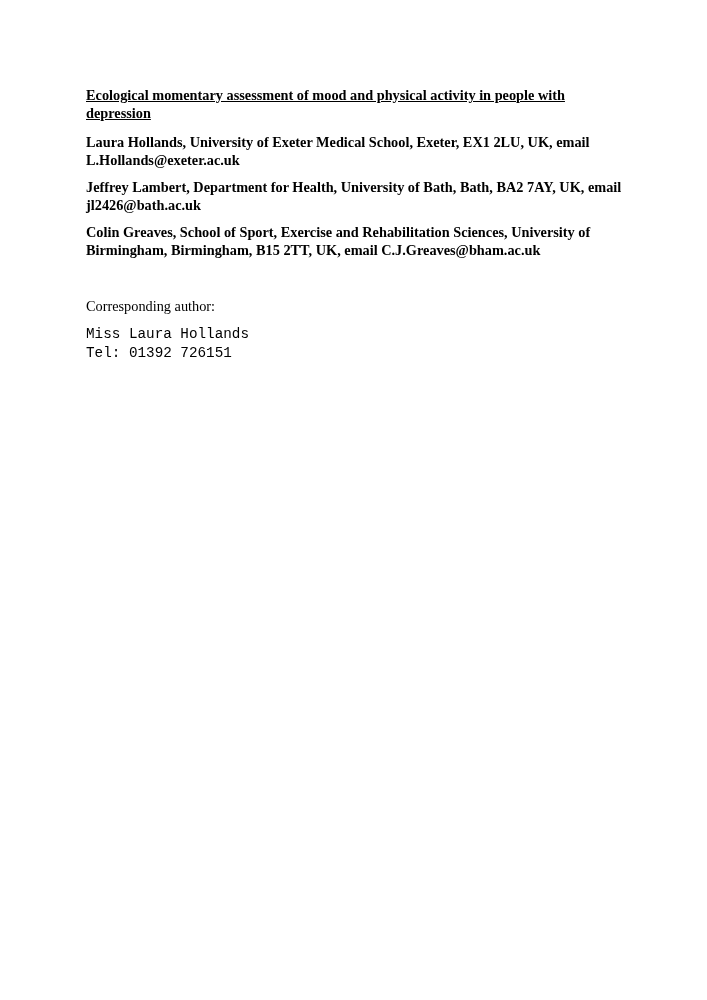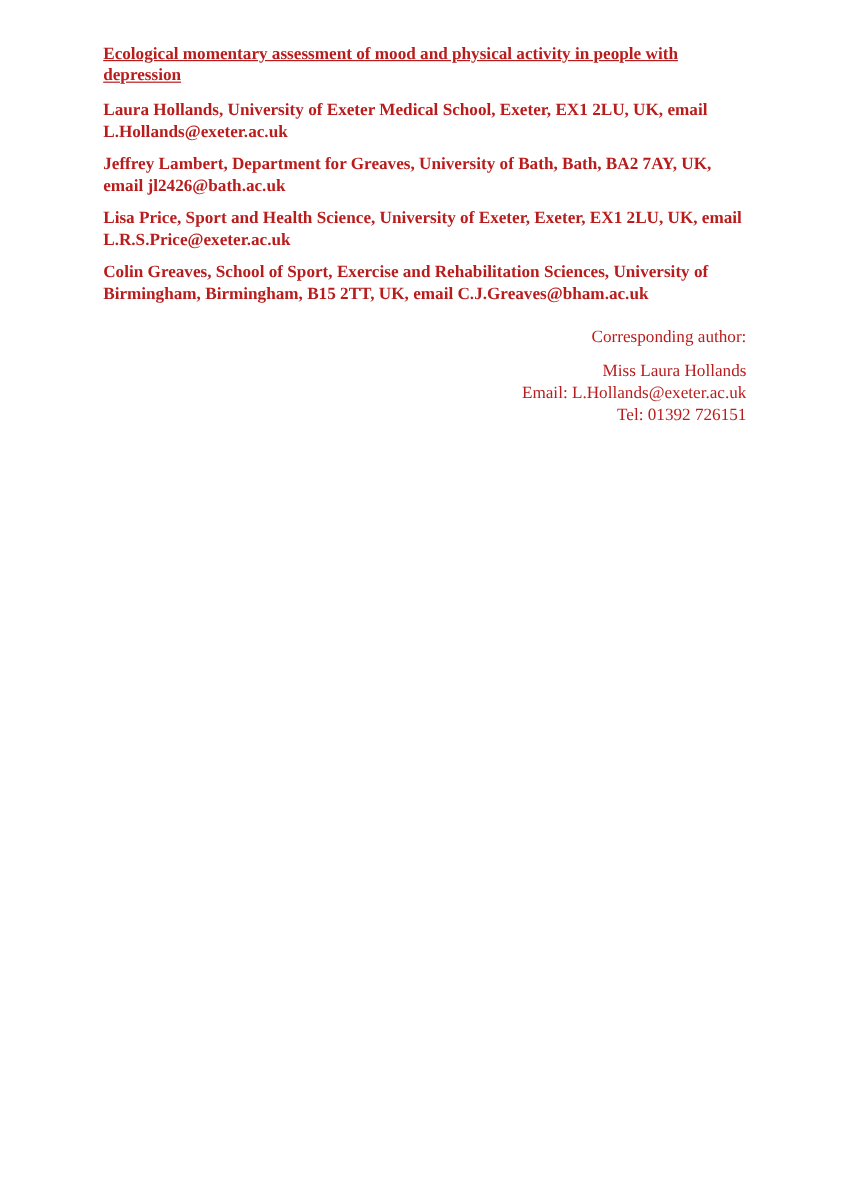--- a/index.html
+++ b/index.html
@@ -7,67 +7,65 @@
     padding: 0;
     background: #ffffff;
   }
   .page {
     position: relative;
     box-sizing: border-box;
     width: 707px;
     height: 1000px;
     margin: 0;
     background: #ffffff;
-    color: #b91c1c;
+    color: #000000;
     font-family: "Liberation Serif", "DejaVu Serif", serif;
     font-size: 14.3px;
     line-height: 18px;
-    padding: 36px 85px 0 86px;
+    padding: 86px 85px 0 86px;
   }
   .paper-title {
     font-size: 14.3px;
     font-weight: bold;
     text-decoration: underline;
     margin: 0 0 11px 0;
     line-height: 18px;
   }
   .author-para {
     margin: 0 0 9px 0;
     font-weight: bold;
   }
   .corresponding-section {
-    margin-top: 18px;
-    text-align: right;
+    margin-top: 38px;
   }
   .corresponding-label {
     margin: 0 0 10px 0;
   }
   .address-block {
     line-height: 18.6px;
+    font-family: Liberation Mono, monospace;
   }
 </style>
 </head>
 <body>
 
 <div class="page">
 
   <h1 class="paper-title">Ecological momentary assessment of mood and physical activity in people with depression</h1>
 
   <p class="author-para">Laura Hollands, University of Exeter Medical School, Exeter, EX1 2LU, UK, email L.Hollands@exeter.ac.uk</p>
 
-  <p class="author-para">Jeffrey Lambert, Department for Greaves, University of Bath, Bath, BA2 7AY, UK, email jl2426@bath.ac.uk</p>
+  <p class="author-para">Jeffrey Lambert, Department for Health, University of Bath, Bath, BA2 7AY, UK, email jl2426@bath.ac.uk</p>
 
-  <p class="author-para">Lisa Price, Sport and Health Science, University of Exeter, Exeter, EX1 2LU, UK, email L.R.S.Price@exeter.ac.uk</p>
 
 
   <p class="author-para">Colin Greaves, School of Sport, Exercise and Rehabilitation Sciences, University of Birmingham, Birmingham, B15 2TT, UK, email C.J.Greaves@bham.ac.uk</p>
 
   <div class="corresponding-section">
     <p class="corresponding-label">Corresponding author:</p>
 
     <div class="address-block">
       <div>Miss Laura Hollands</div>
-      <div>Email: L.Hollands@exeter.ac.uk</div>
       <div>Tel: 01392 726151</div>
     </div>
   </div>
 
 </div>
 
 </body></html>

